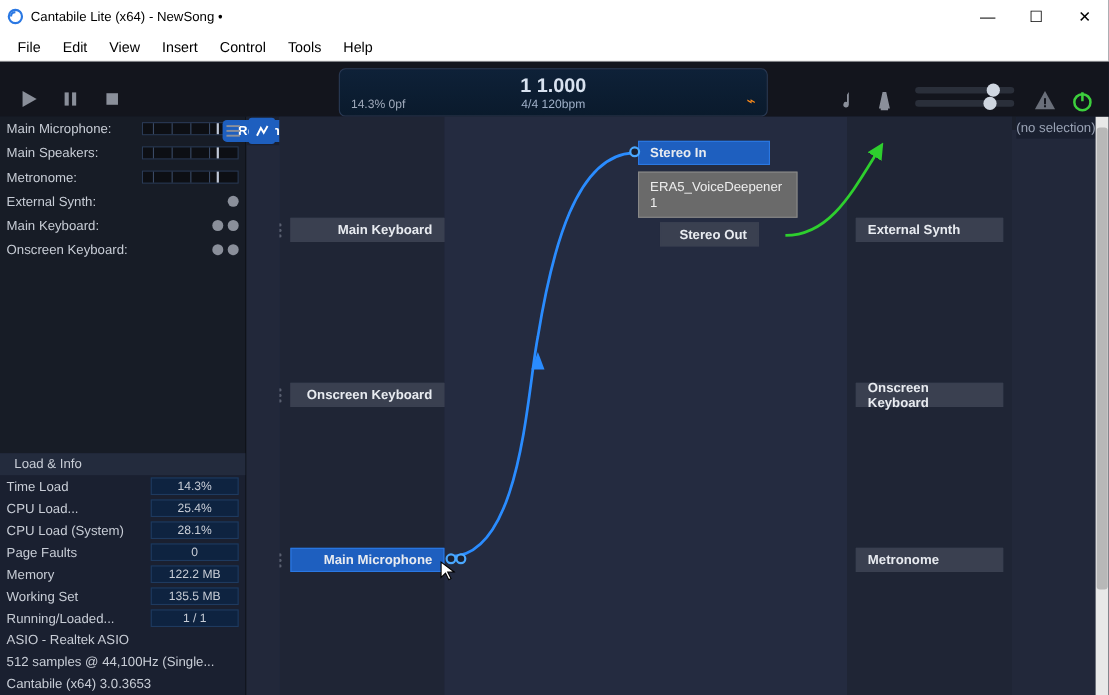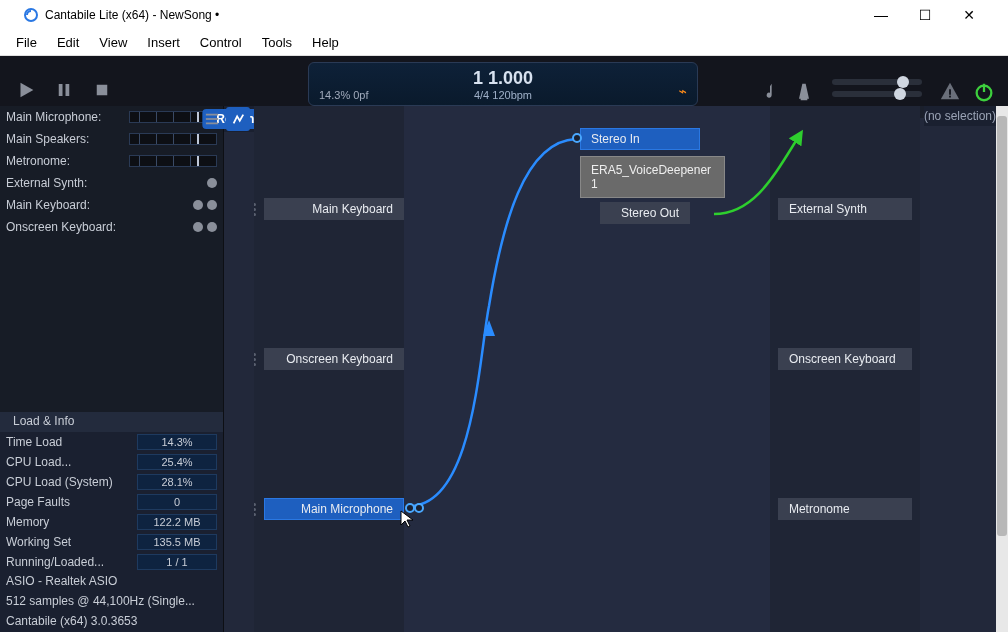--- a/index.html
+++ b/index.html
@@ -1,19 +1,19 @@
 <!DOCTYPE html>
 <html><head>
 <meta charset="utf-8">
 <style>
 * { margin: 0; padding: 0; box-sizing: border-box; font-family: "Segoe UI", Tahoma, sans-serif; }
 body { width: 1008px; height: 632px; background: #1a1f2b; color: #c8cdd6; overflow: hidden; display: flex; flex-direction: column; }
 
 
-.titlebar { height: 30px; background: #fff; color: #000; display: flex; align-items: center; padding: 0 17px; font-size: 12px; }
+.titlebar { height: 30px; background: #fff; color: #000; display: flex; align-items: center; padding: 0 0; font-size: 12px; }
 .titlebar .app-icon { width: 16px; height: 16px; margin: 0 6px; }
 .titlebar .title { flex: 1; }
 .titlebar .win-controls { display: flex; }
 .titlebar .win-controls span { width: 44px; height: 28px; display: flex; align-items: center; justify-content: center; cursor: pointer; font-size: 14px; }
 
 
 .menubar { height: 26px; background: #fff; color: #000; display: flex; align-items: center; padding: 0 6px; font-size: 13px; border-bottom: 1px solid #e0e0e0; }
 .menubar span { padding: 3px 10px; cursor: pointer; }
 
 
@@ -54,21 +54,21 @@
 
 
 .center { flex: 1; display: flex; flex-direction: row; background: #22283a; position: relative; }
 .center-header { height: 26px; background: #1a2030; display: flex; align-items: center; position: relative; }
 .header-btn { width: 24px; height: 24px; display: flex; align-items: center; justify-content: center; cursor: pointer; }
 .routing-tab { position: absolute; left: 50%; transform: translateX(-50%); background: #1e5fbf; color: #fff; padding: 3px 14px; border-radius: 4px; font-size: 12px; font-weight: 600; }
 .header-right { position: absolute; right: 4px; display: flex; gap: 2px; }
 .header-right .sel { background: #1e5fbf; border-radius: 3px; }
 
 .canvas { flex: 1; position: relative; overflow: hidden; background: #242b40; }
-.node { position: absolute; height: 22px; display: flex; align-items: center; font-size: 12px; border: 1px solid #3a4050; background: #404654; color: #e8ebf0; }
+.node { position: absolute; height: 22px; display: flex; align-items: center; font-size: 12px; border: 1px solid #3a4050; background: #404654; color: #e8ebf0; font-weight: bold; }
 .node .txt { padding: 0 10px; }
 .node.left-align { justify-content: flex-start; }
 .node.right-align { justify-content: flex-end; }
 .node.blue { background: #1e5fbf; border-color: #2a78e3; }
 .node.grey { background: #3a4050; }
 .handle-dots { position: absolute; width: 10px; height: 100%; left: -12px; top: 0; display: flex; flex-direction: column; justify-content: center; gap: 2px; }
 .handle-dots span { width: 3px; height: 3px; background: #5a6070; border-radius: 50%; }
 
 .port-circle { position: absolute; width: 10px; height: 10px; border: 2px solid #4aa8ff; border-radius: 50%; background: #1a2030; }
 

